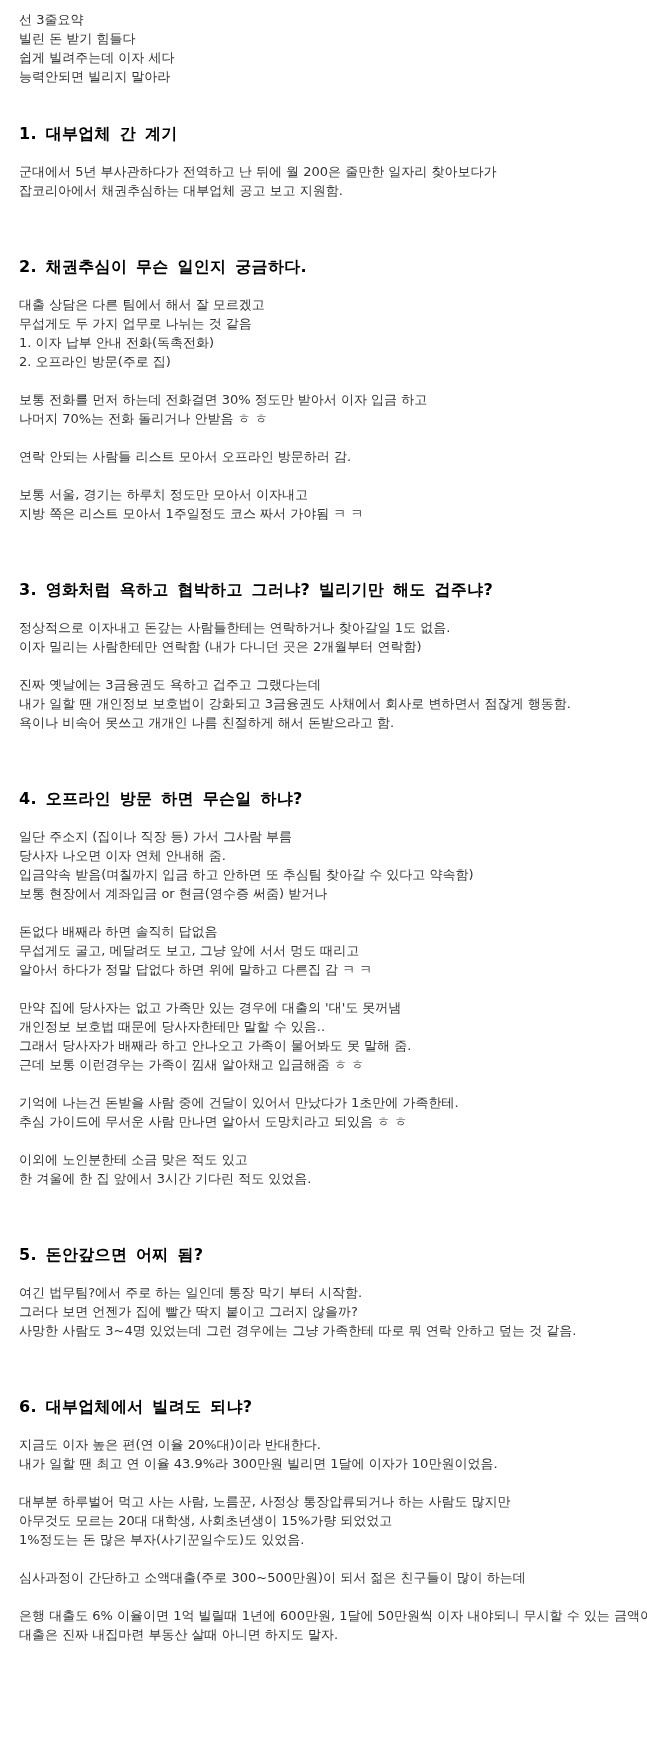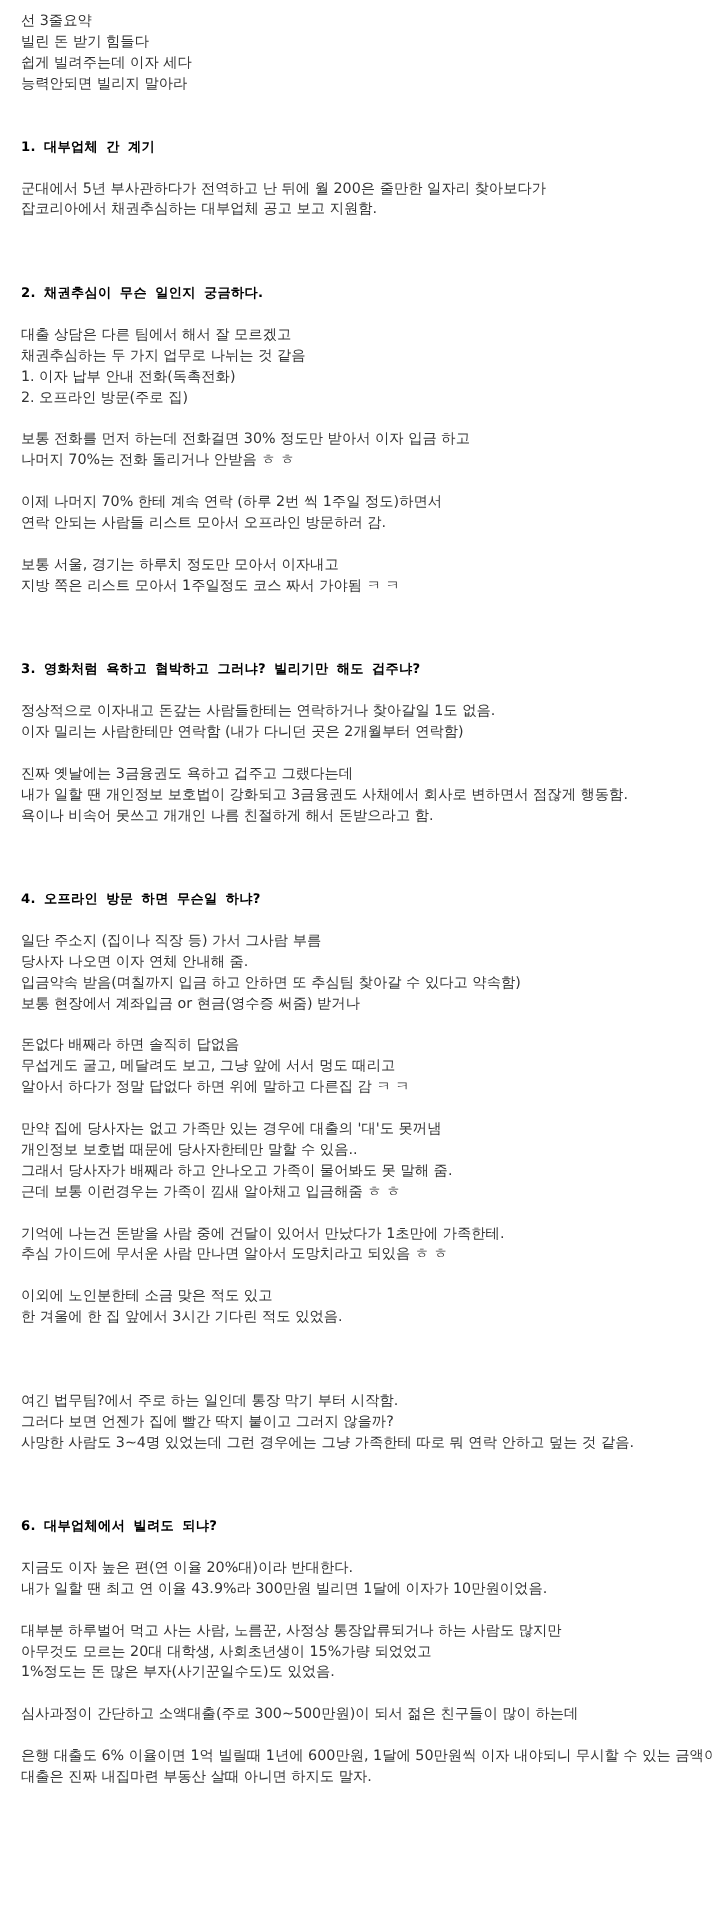--- a/index.html
+++ b/index.html
@@ -20,21 +20,21 @@
     color: #333333;
   }
   .ln {
     margin: 0;
     white-space: nowrap;
   }
   .heading {
     margin: 0 0 19px 0;
     font-weight: bold;
     color: #000000;
-    font-size: 12px;
+    font-size: 16px;
     word-spacing: 3px;
     letter-spacing: 0.3px;
     white-space: nowrap;
   }
   .para { margin: 0; }
   .para + .para { margin-top: 19px; }
   .section { margin-top: 57px; }
   .section.first { margin-top: 38px; }
 </style>
 </head>
@@ -54,30 +54,29 @@
     <div class="para">
       <div class="ln">군대에서 5년 부사관하다가 전역하고 난 뒤에 월 200은 줄만한 일자리 찾아보다가</div>
       <div class="ln">잡코리아에서 채권추심하는 대부업체 공고 보고 지원함.</div>
     </div>
   </div>
 
   <div class="section">
     <div class="heading">2. 채권추심이 무슨 일인지 궁금하다.</div>
     <div class="para">
       <div class="ln">대출 상담은 다른 팀에서 해서 잘 모르겠고</div>
-      <div class="ln">채권추심하는 두 가지 업무로 나뉘는 것 같음</div>
+      <div class="ln">무섭게도 두 가지 업무로 나뉘는 것 같음</div>
       <div class="ln">1. 이자 납부 안내 전화(독촉전화)</div>
       <div class="ln">2. 오프라인 방문(주로 집)</div>
     </div>
     <div class="para">
       <div class="ln">보통 전화를 먼저 하는데 전화걸면 30% 정도만 받아서 이자 입금 하고</div>
       <div class="ln">나머지 70%는 전화 돌리거나 안받음 ㅎ ㅎ</div>
     </div>
     <div class="para">
-      <div class="ln">이제 나머지 70% 한테 계속 연락 (하루 2번 씩 1주일 정도)하면서</div>
       <div class="ln">연락 안되는 사람들 리스트 모아서 오프라인 방문하러 감.</div>
     </div>
     <div class="para">
       <div class="ln">보통 서울, 경기는 하루치 정도만 모아서 이자내고</div>
       <div class="ln">지방 쪽은 리스트 모아서 1주일정도 코스 짜서 가야됨 ㅋ ㅋ</div>
     </div>
   </div>
 
   <div class="section">
     <div class="heading">3. 영화처럼 욕하고 협박하고 그러냐? 빌리기만 해도 겁주냐?</div>
@@ -115,20 +114,21 @@
       <div class="ln">기억에 나는건 돈받을 사람 중에 건달이 있어서 만났다가 1초만에 가족한테.</div>
       <div class="ln">추심 가이드에 무서운 사람 만나면 알아서 도망치라고 되있음 ㅎ ㅎ</div>
     </div>
     <div class="para">
       <div class="ln">이외에 노인분한테 소금 맞은 적도 있고</div>
       <div class="ln">한 겨울에 한 집 앞에서 3시간 기다린 적도 있었음.</div>
     </div>
   </div>
 
   <div class="section">
+    <div class="heading">5. 돈안갚으면 어찌 됨?</div>
     <div class="para">
       <div class="ln">여긴 법무팀?에서 주로 하는 일인데 통장 막기 부터 시작함.</div>
       <div class="ln">그러다 보면 언젠가 집에 빨간 딱지 붙이고 그러지 않을까?</div>
       <div class="ln">사망한 사람도 3~4명 있었는데 그런 경우에는 그냥 가족한테 따로 뭐 연락 안하고 덮는 것 같음.</div>
     </div>
   </div>
 
   <div class="section">
     <div class="heading">6. 대부업체에서 빌려도 되냐?</div>
     <div class="para">

